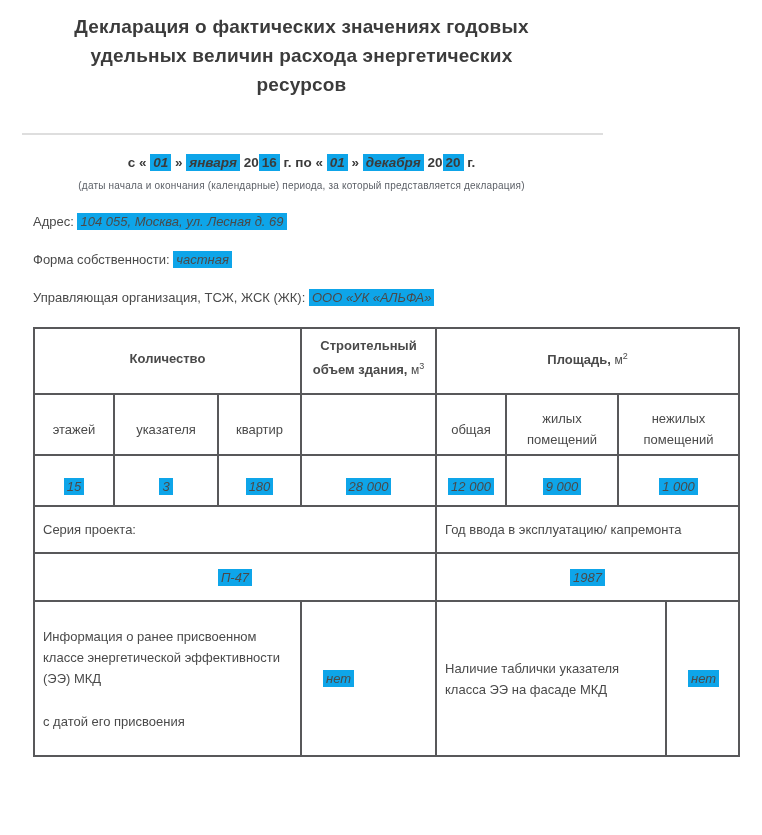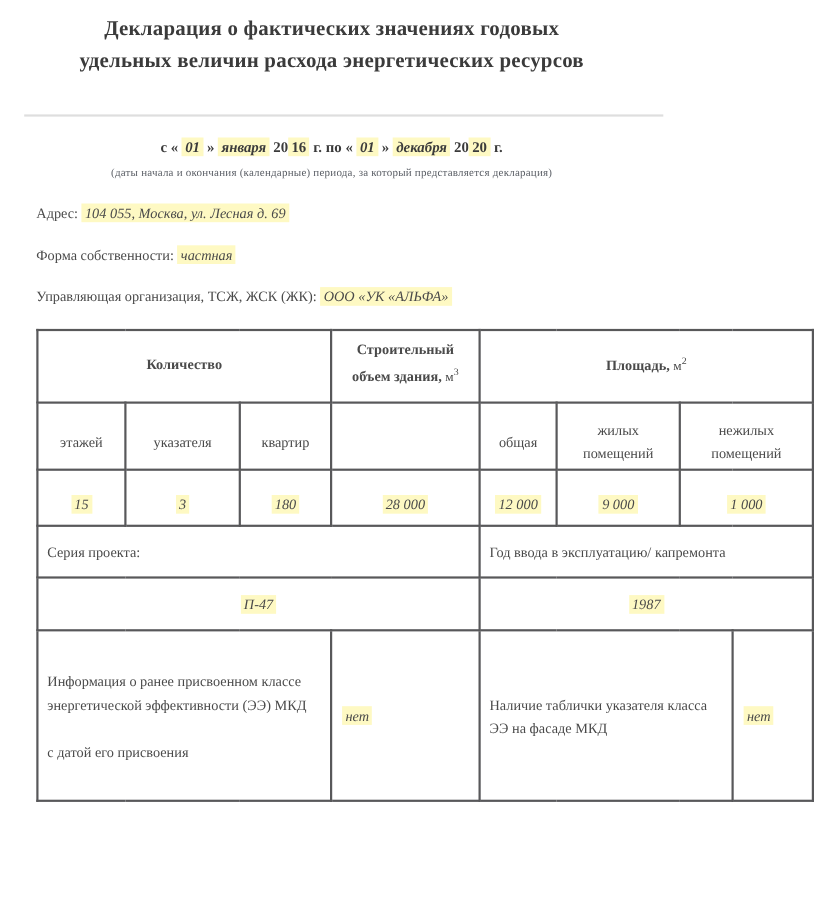--- a/index.html
+++ b/index.html
@@ -4,21 +4,21 @@
 <style>
   * { box-sizing: border-box; margin: 0; padding: 0; }
   html, body { width: 762px; background: #ffffff; }
   body {
     height: 835px;
     overflow: hidden;
     font-family: "Liberation Sans", "DejaVu Sans", sans-serif;
     color: #4a4a4a;
     -webkit-font-smoothing: antialiased;
   }
-  .page { width: 603px; height: 835px; position: relative; background: #ffffff; font-family: Liberation Serif, serif; }
+  .page { width: 603px; height: 835px; position: relative; background: #ffffff; }
 
   .doc-title {
     padding-top: 12px;
     text-align: center;
     font-size: 19px;
     line-height: 29px;
     font-weight: 700;
     color: #3b3b3b;
     letter-spacing: .2px;
     margin: 0 52px;
@@ -32,21 +32,21 @@
 
   .period {
     margin-top: 20px;
     text-align: center;
     font-size: 13.5px;
     font-weight: 700;
     color: #3b3b3b;
     white-space: pre-wrap;
   }
   .hl {
-    background: #fef9c3;
+    background: #0ea5e9;
     font-style: italic;
     padding: 1px 3px;
   }
   .hl.yr { font-style: normal; }
 
   .note {
     margin-top: 10px;
     text-align: center;
     font-size: 10px;
     color: #5b5f66;
@@ -86,21 +86,21 @@
   td.hdr .unit { font-weight: 400; font-size: 12px; }
   td.hdr sup { font-size: 9px; }
 
   td.sub { text-align: center; vertical-align: top; padding: 13px 4px 4px; }
   td.val { text-align: center; vertical-align: top; padding-top: 11px; }
 
   td.lbl { text-align: left; padding: 6px 8px; }
   td.cval { text-align: center; }
   td.cell-text-top { text-align: left; vertical-align: top; padding: 7px 10px 6px 8px; margin-top: 20px; }
   td.cell-text-mid { text-align: left; vertical-align: middle; padding: 6px 10px 6px 8px; }
-  td.ans { text-align: left; vertical-align: middle; padding-left: 9px; }
+  td.ans { text-align: left; vertical-align: middle; padding-left: 21px; }
 
   .gap { height: 22px; }
 </style>
 </head>
 <body>
 
 <div class="page">
 
   <h1 class="doc-title">Декларация о фактических значениях годовых удельных величин расхода энергетических ресурсов</h1>
 

